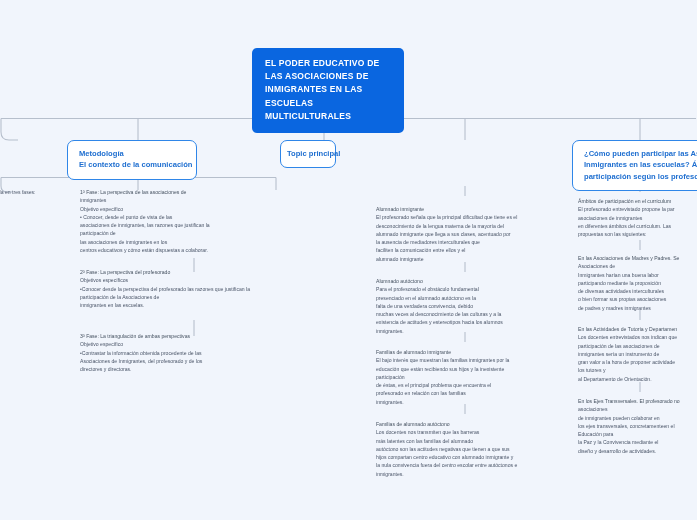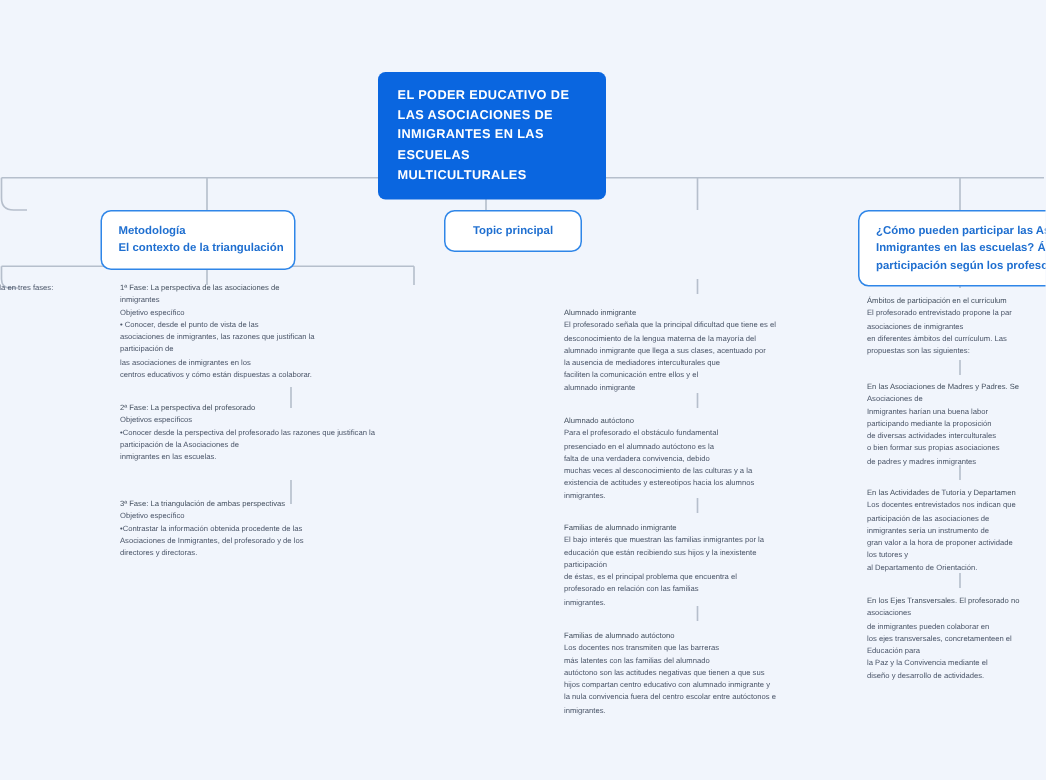--- a/index.html
+++ b/index.html
@@ -121,24 +121,24 @@
 
   <div class="node root-node" style="left:252px; top:48px; width:152px;">
     <span class="line">EL PODER EDUCATIVO DE LAS</span>
     <span class="line">ASOCIACIONES DE</span>
     <span class="line">INMIGRANTES EN LAS ESCUELAS</span>
     <span class="line">MULTICULTURALES</span>
   </div>
 
   <div class="node topic-node" style="left:67px; top:140px; width:130px;">
     <span class="line">Metodología</span>
-    <span class="line">El contexto de la triangulación</span>
-  </div>
-
-  <div class="node topic-node" style="left:296px; top:140px; width:92px; text-align:center; padding-left:6px; padding-right:6px;">
+    <span class="line">El contexto de la comunicación</span>
+  </div>
+
+  <div class="node topic-node" style="left:280px; top:140px; width:56px; text-align:center; padding-left:6px; padding-right:6px;">
     <span class="line">Topic principal</span>
   </div>
 
 
   <div class="node topic-node wrap" style="left:572px; top:140px; width:190px;">
     <span class="line">¿Cómo pueden participar las Asociaciones de Inmigrantes en las escuelas? Ámbitos de participación según los profesores</span>
   </div>
 
   <div class="leaf leaf-intro" style="left:-16px; top:188px; width:120px;">
     <span class="lf-line">esarrolla en tres fases:</span>

